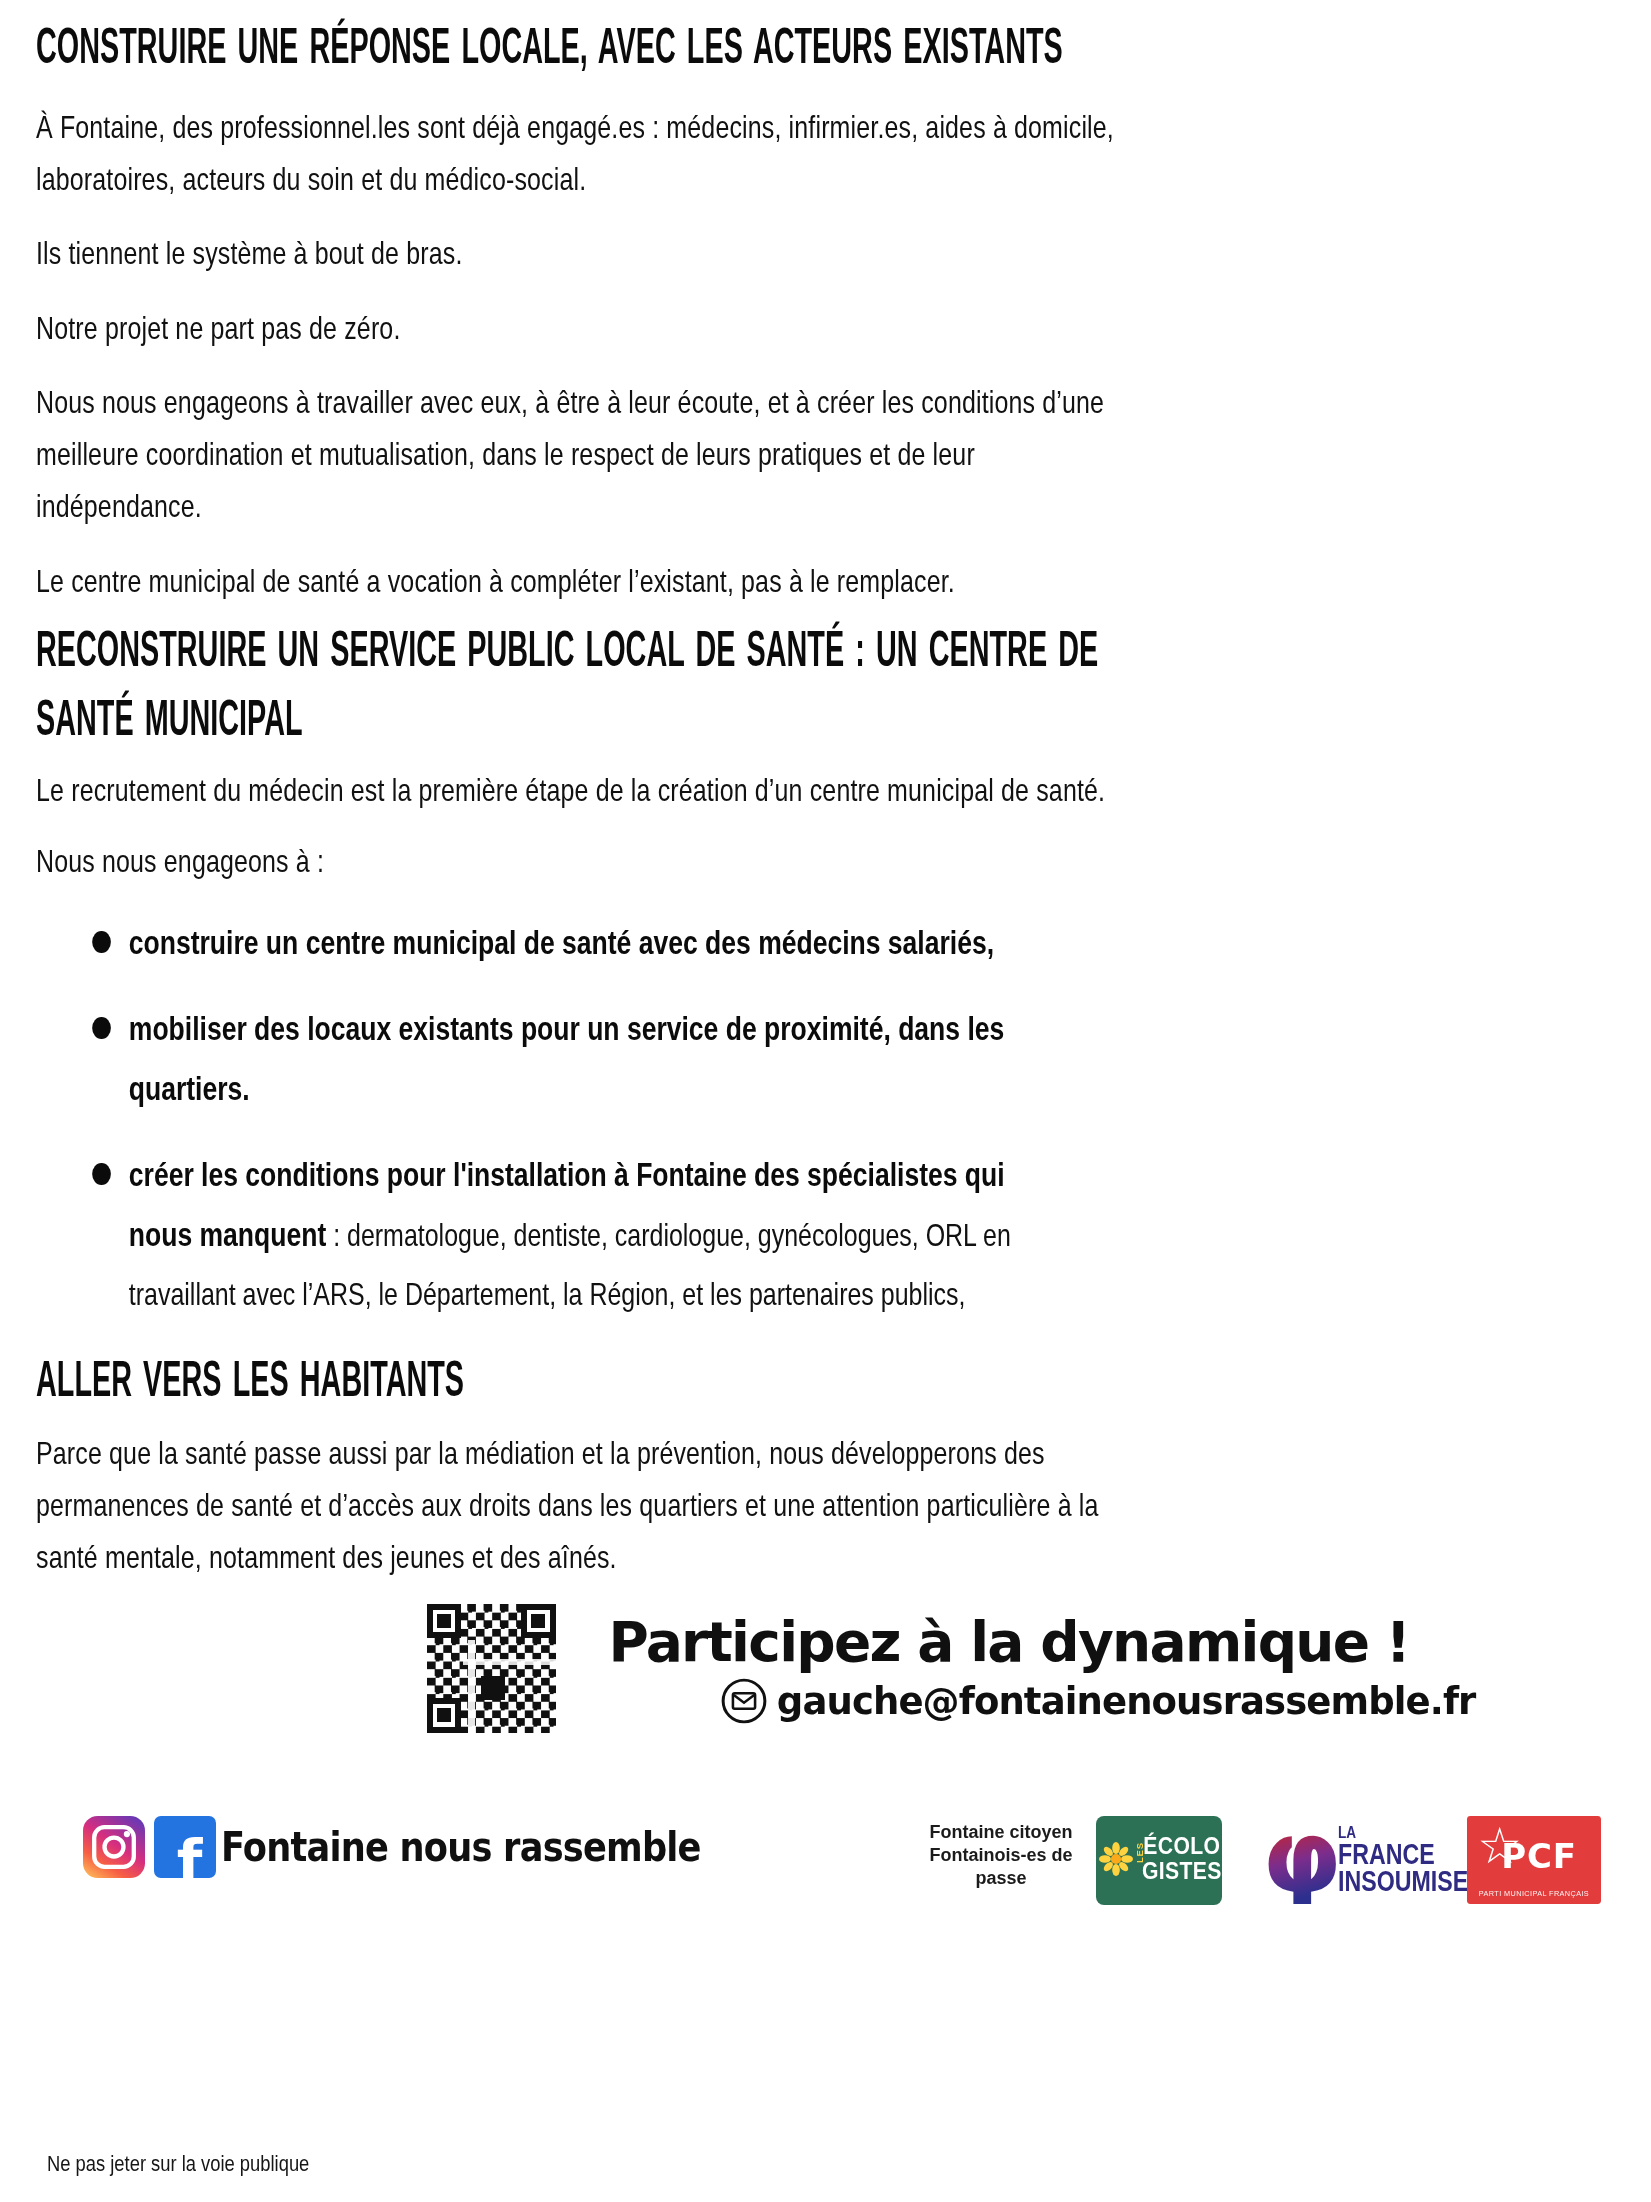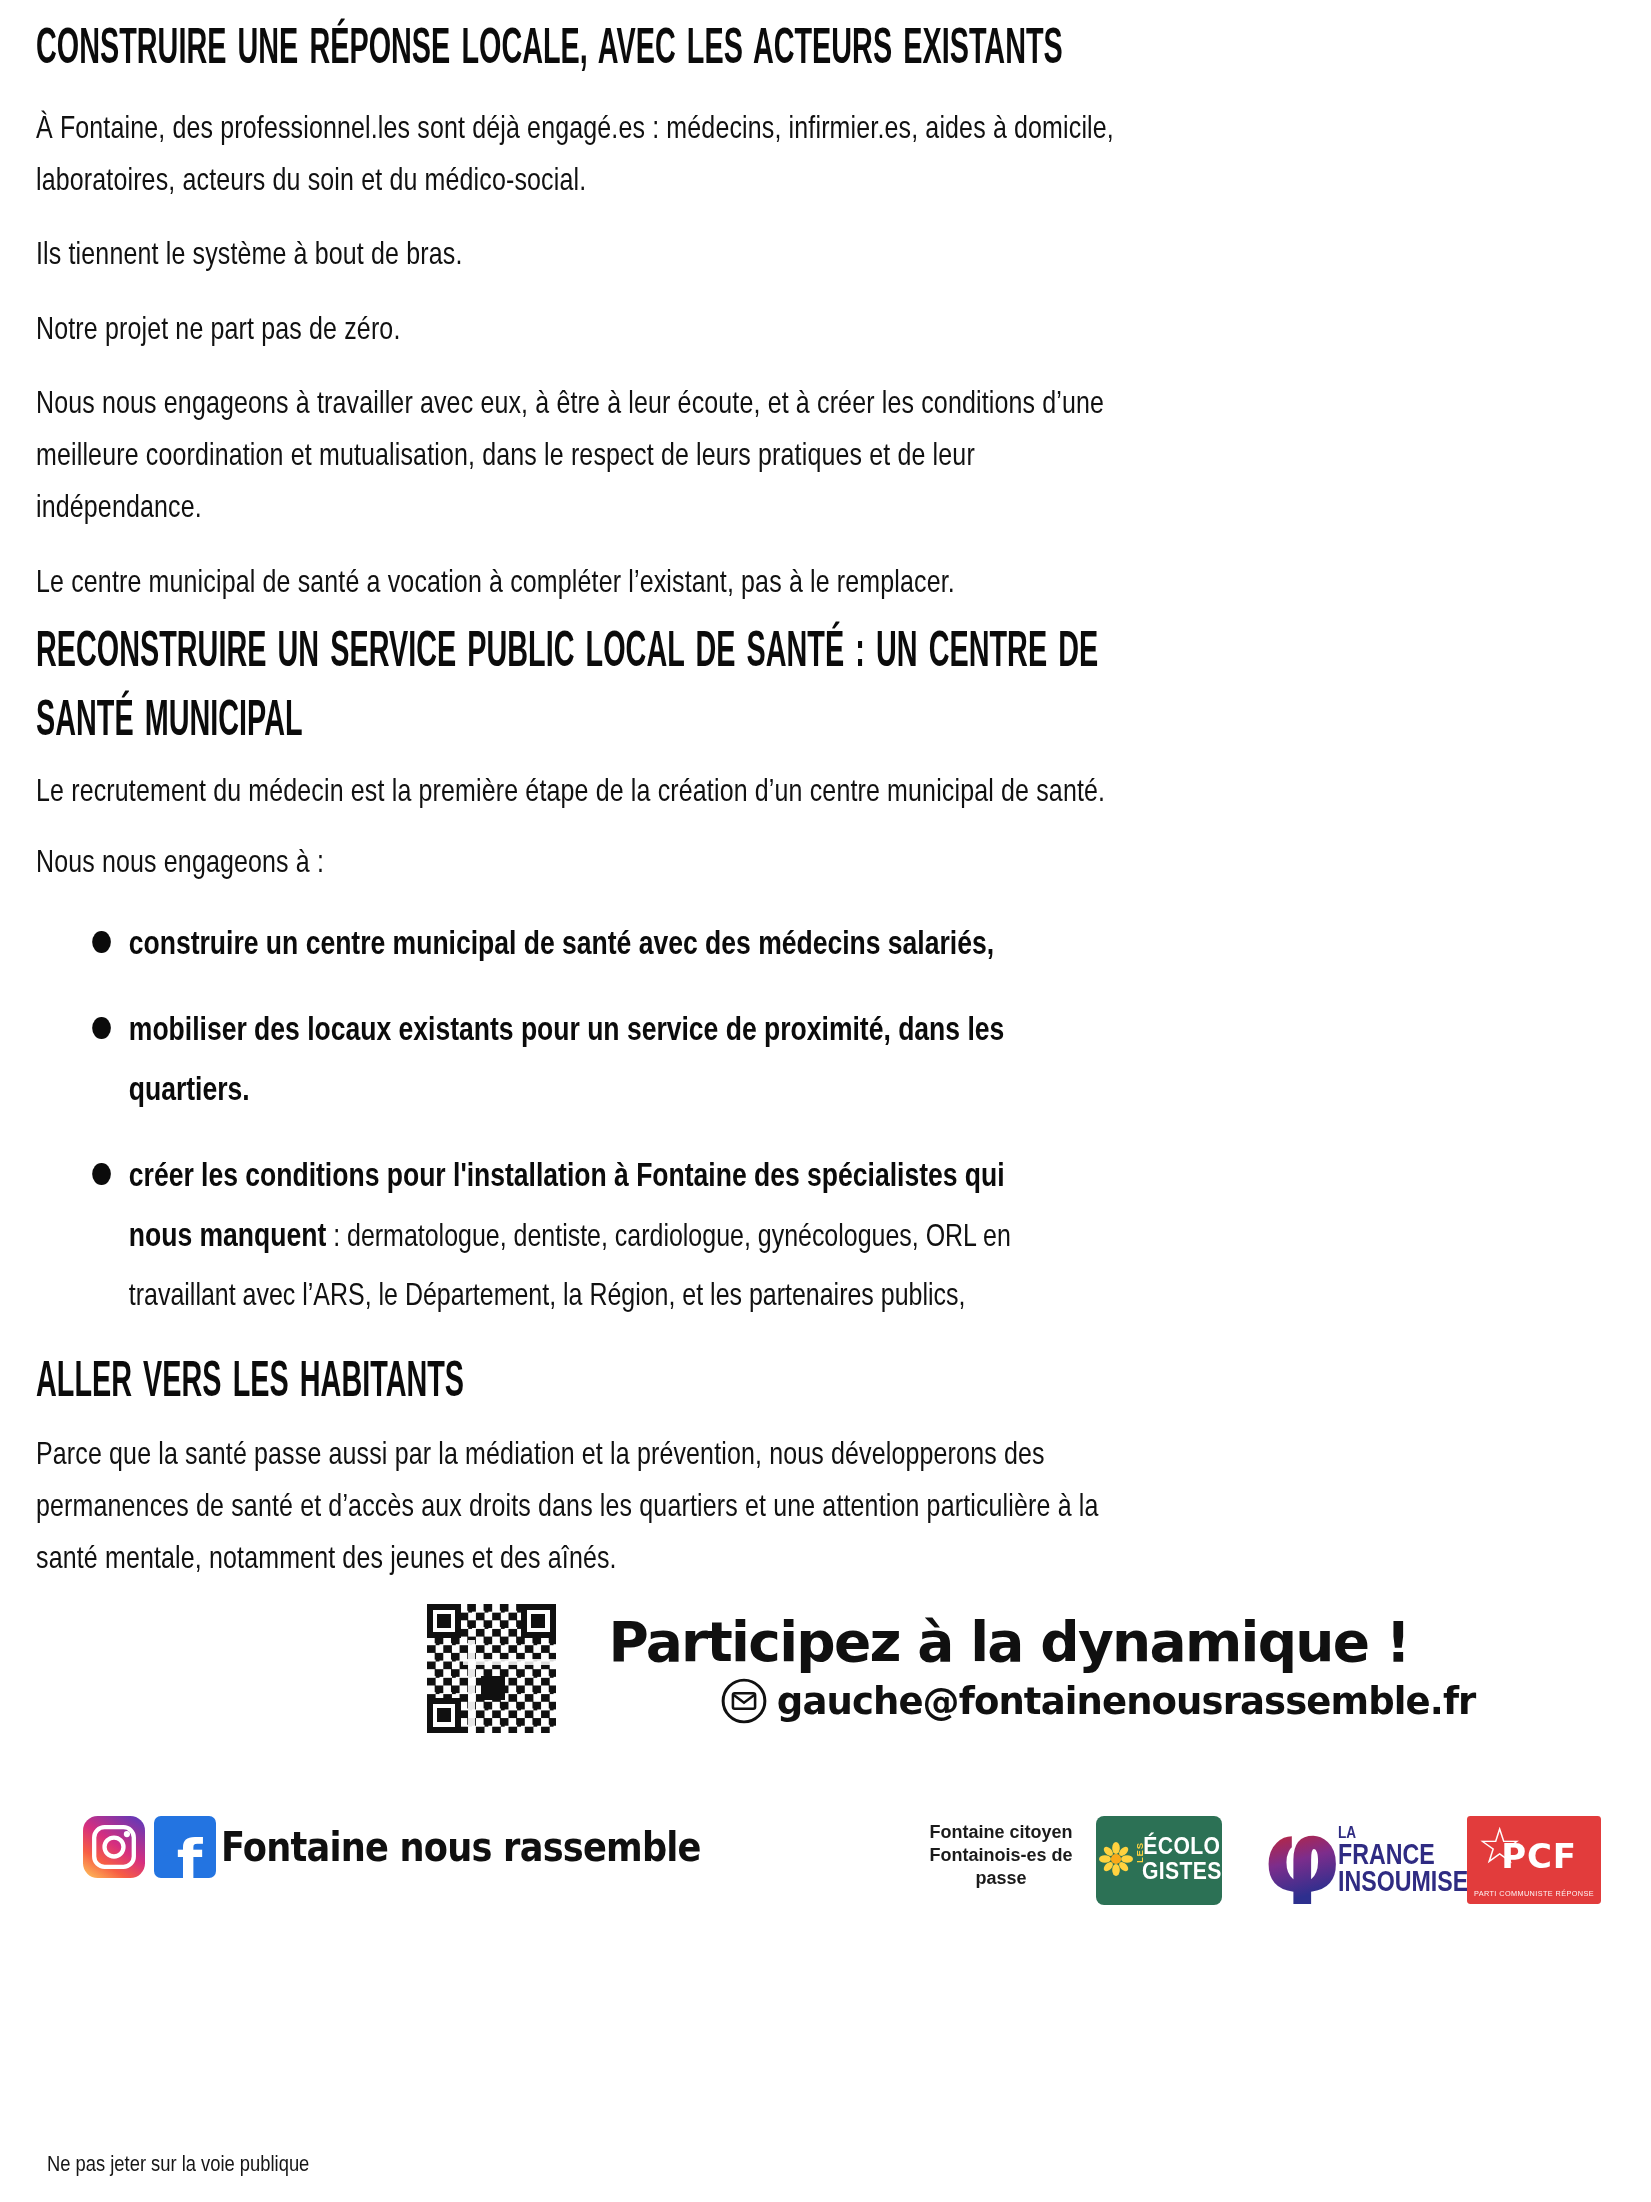--- a/index.html
+++ b/index.html
@@ -212,20 +212,20 @@
       <div class="lfi-text">
         <div class="lfi-la">LA</div>
         <div class="lfi-fr">FRANCE</div>
         <div class="lfi-ins">INSOUMISE</div>
       </div>
     </div>
 
     <div class="pcf">
       <div class="pcf-star">☆</div>
       <div class="pcf-name">PCF</div>
-      <div class="pcf-sub">PARTI COMMUNISTE RÉPONSE</div>
+      <div class="pcf-sub">PARTI MUNICIPAL FRANÇAIS</div>
     </div>
 
   </div>
 </div>
 
 <div class="footer">Ne pas jeter sur la voie publique</div>
 
 
 </body></html>

